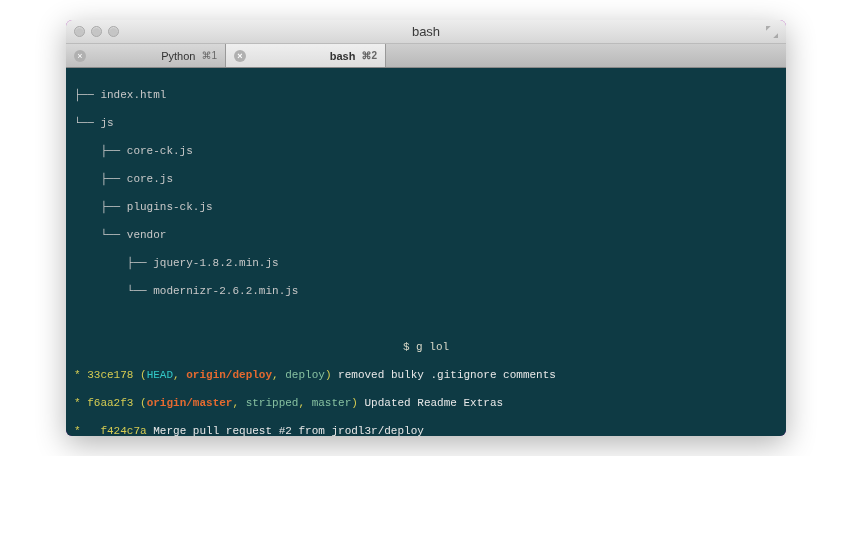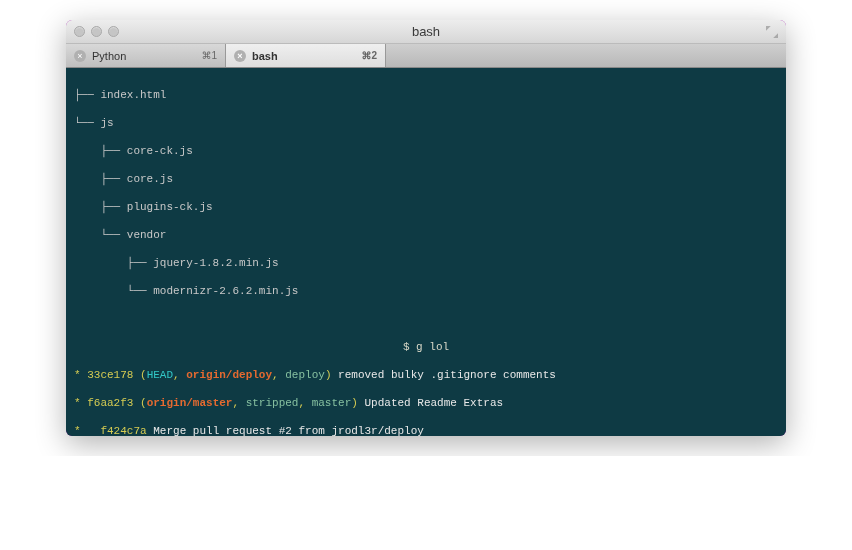--- a/index.html
+++ b/index.html
@@ -82,21 +82,21 @@
     width: 12px;
     height: 12px;
     border-radius: 50%;
     background: #b0b0b0;
     color: #fff;
     font-size: 9px;
     line-height: 12px;
     text-align: center;
     flex-shrink: 0;
   }
-  .tab-label { flex: 1; text-align: left; }
+  .tab-label { flex: 1; text-align: right; }
   .tab-shortcut { color: #666; font-size: 10px; }
   .terminal {
     background: #0e3a44;
     color: #c8c8c8;
     font-size: 11px;
     line-height: 14px;
     padding: 6px 8px;
     height: 368px;
     overflow: hidden;
     white-space: pre;

